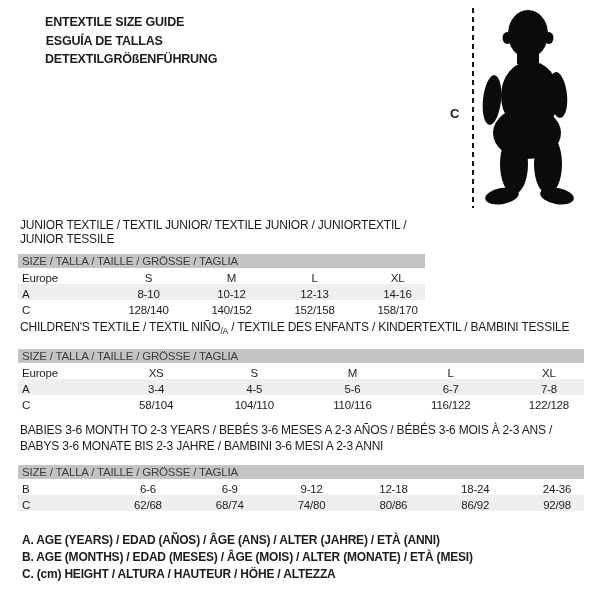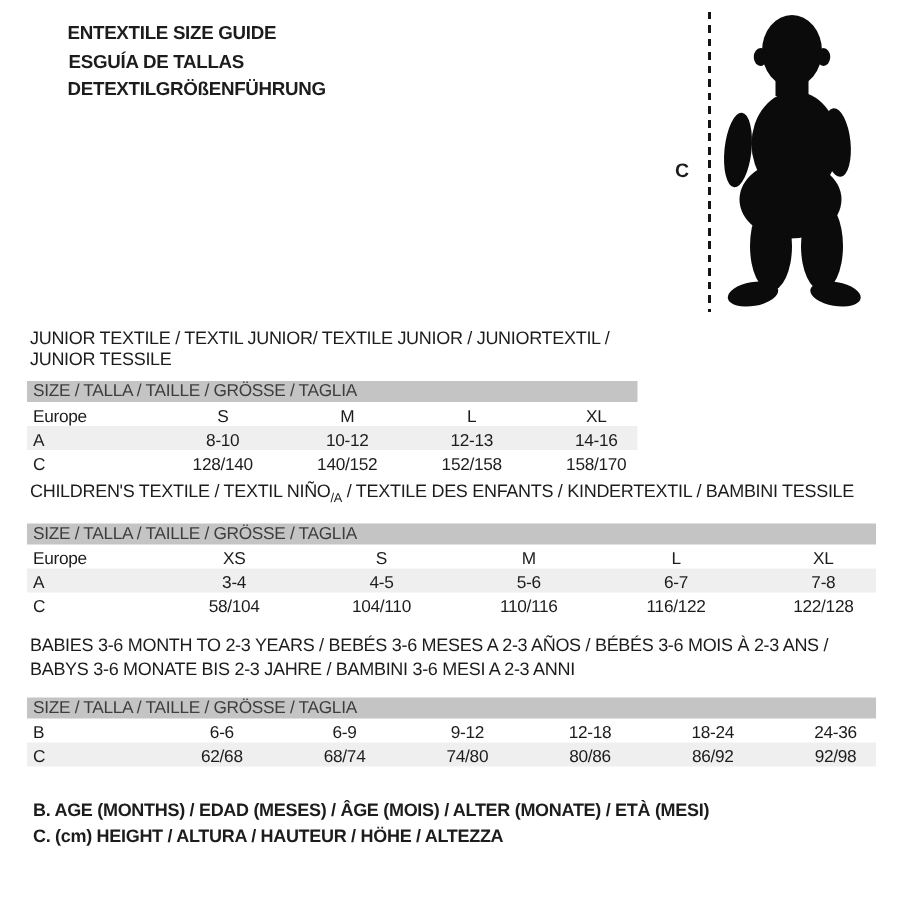--- a/index.html
+++ b/index.html
@@ -160,17 +160,18 @@
       <span class="tcell">62/68</span>
       <span class="tcell">68/74</span>
       <span class="tcell">74/80</span>
       <span class="tcell">80/86</span>
       <span class="tcell">86/92</span>
       <span class="tcell">92/98</span>
     </div>
   </section>
 
   <footer class="footnotes">
+    <div class="footnote-line">A. AGE (YEARS) / EDAD (AÑOS) / ÂGE (ANS) / ALTER (JAHRE) / ETÀ (ANNI)</div>
     <div class="footnote-line">B. AGE (MONTHS) / EDAD (MESES) / ÂGE (MOIS) / ALTER (MONATE) / ETÀ (MESI)</div>
     <div class="footnote-line">C. (cm) HEIGHT / ALTURA / HAUTEUR / HÖHE / ALTEZZA</div>
   </footer>
 
 </div>
 
 </body></html>

